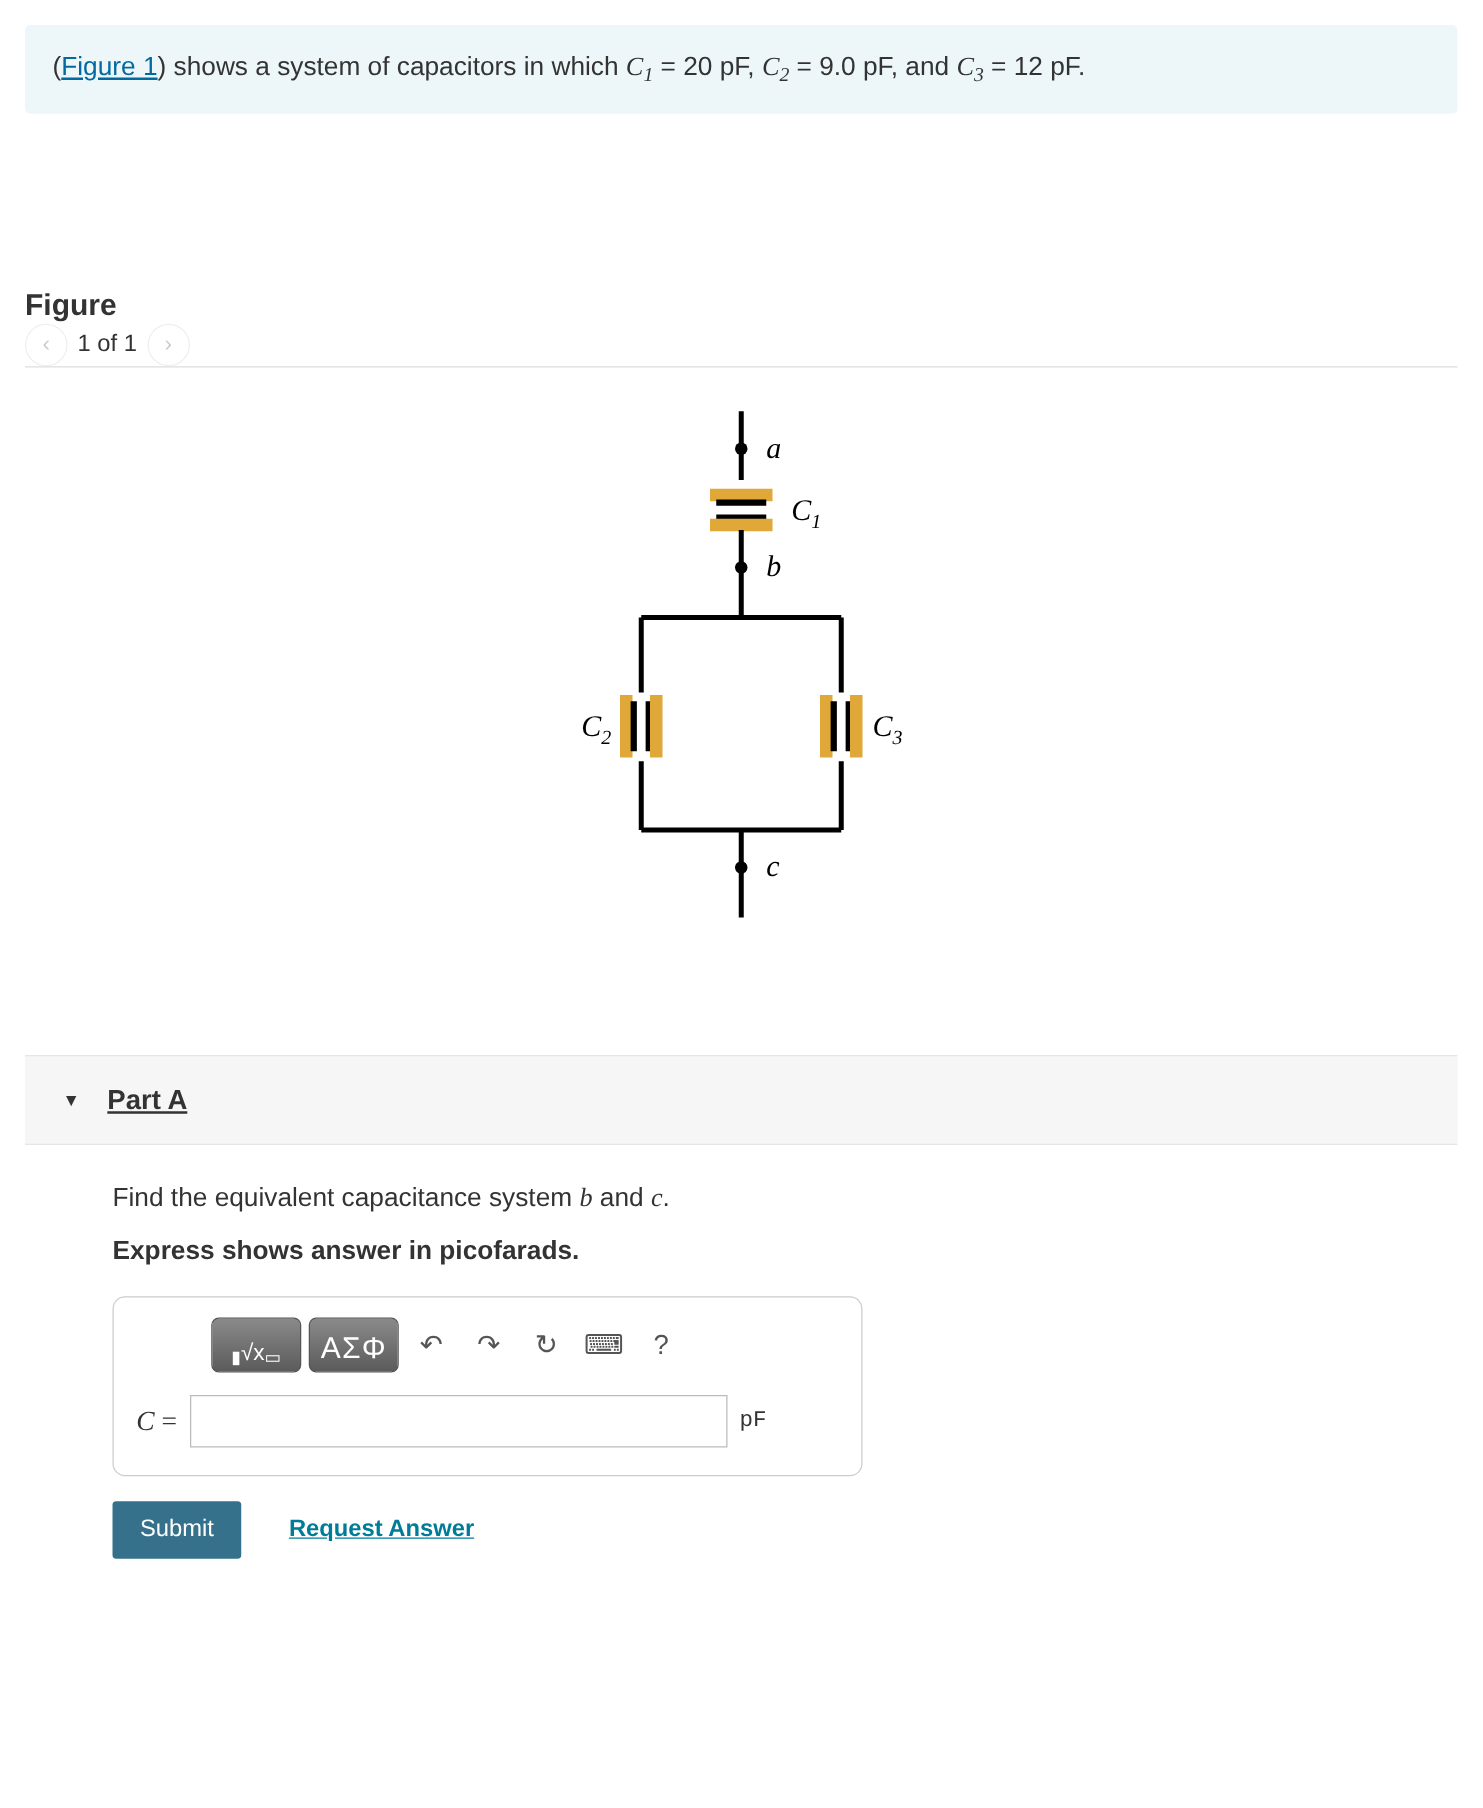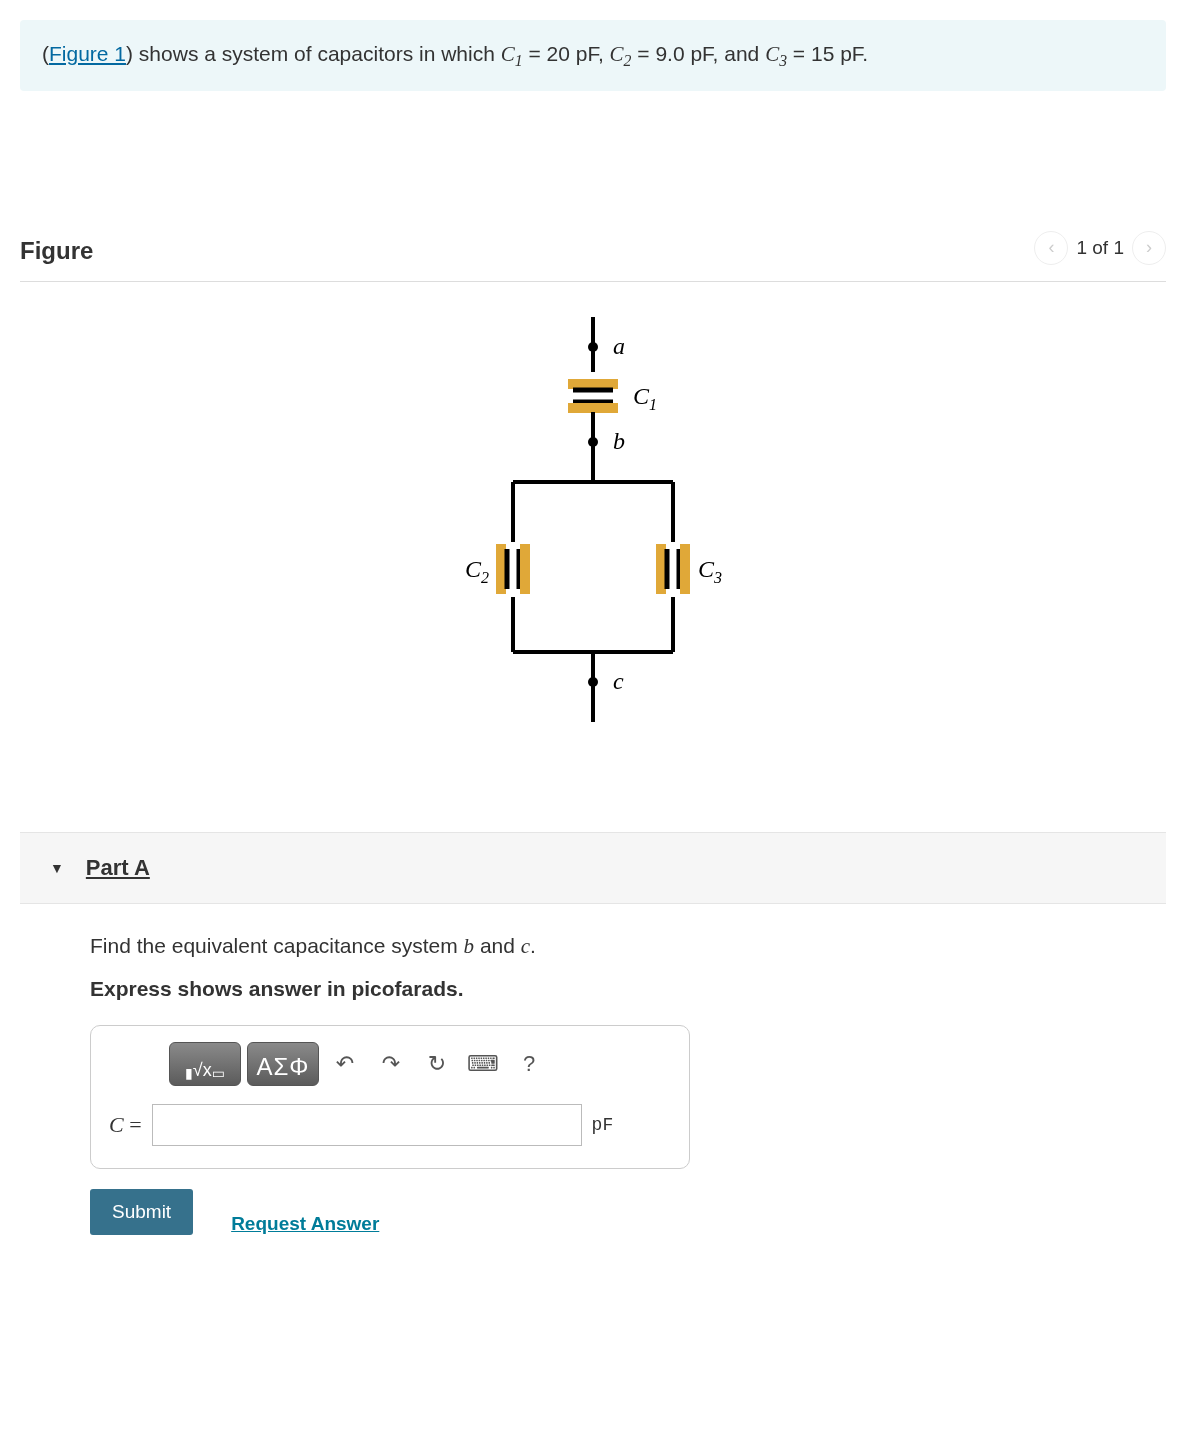--- a/index.html
+++ b/index.html
@@ -20,24 +20,25 @@
     line-height: 1.5;
   }
   .info-box a { color: #0369a1; text-decoration: underline; }
   .math-it { font-style: italic; font-family: 'Times New Roman', serif; }
   .sub { vertical-align: sub; font-size: 0.75em; }
   .rm { font-style: normal; }
 
   .figure-section { margin-top: 140px; }
   .figure-header {
     display: flex;
-    align-items: flex-end;
+    align-items: flex-start;
     justify-content: space-between;
-    padding-bottom: 16px;
+    padding-bottom: 0;
     border-bottom: 1px solid #ddd;
+    flex-direction: column;
   }
   .figure-title { font-weight: bold; font-size: 24px; }
   .pager { display: flex; align-items: center; gap: 8px; font-size: 19px; }
   .pager-btn {
     width: 34px; height: 34px; border-radius: 50%;
     border: 1px solid #ccc; background: #fff;
     display: flex; align-items: center; justify-content: center;
     font-size: 18px; color: #888; cursor: pointer;
   }
   .pager-btn.disabled { color: #ccc; border-color: #eee; }
@@ -89,40 +90,40 @@
     display:flex; align-items:center; gap:10px;
     margin-left:0;
   }
   .answer-label { font-style: italic; font-family:'Times New Roman',serif; font-size:22px; white-space:nowrap; }
   .answer-input {
     border:1px solid #bbb; height:42px; width:430px;
     font-size:20px; padding:4px 8px;
   }
   .unit { font-family:Liberation Mono, monospace; font-size:18px; }
 
-  .actions { display:flex; align-items:flex-end; gap:26px; margin-top:20px; }
+  .actions { display:flex; align-items:center; gap:26px; margin-top:20px; }
   .submit-btn {
     background:#36718c; color:#fff; border:none;
     padding:12px 22px; font-size:19px; border-radius:3px; cursor:pointer;
   }
   .req-link { color:#007c99; text-decoration:underline; font-weight:bold; font-size:19px; cursor:pointer;margin-left:12px; }
 
   
   .wire { stroke:#000; stroke-width:4; fill:none; }
   .plate1 { stroke:#000; stroke-width:5; }
   .plate2 { stroke:#e0a838; stroke-width:10; }
   .node { fill:#000; }
   .clabel { font-family:'Times New Roman',serif; font-style:italic; font-size:24px; }
   .csub { font-size:16px; }
 </style>
 </head>
 <body>
 
 <div class="info-box">
-  <span>(</span><a href="#">Figure 1</a><span>) shows a system of capacitors in which </span><span class="math-it">C</span><span class="math-it sub">1</span><span class="rm"> = 20 pF, </span><span class="math-it">C</span><span class="math-it sub">2</span><span class="rm"> = 9.0 pF, and </span><span class="math-it">C</span><span class="math-it sub">3</span><span class="rm"> = 15 pF.</span>
+  <span>(</span><a href="#">Figure 1</a><span>) shows a system of capacitors in which </span><span class="math-it">C</span><span class="math-it sub">1</span><span class="rm"> = 20 pF, </span><span class="math-it">C</span><span class="math-it sub">2</span><span class="rm"> = 9.0 pF, and </span><span class="math-it">C</span><span class="math-it sub">3</span><span class="rm"> = 12 pF.</span>
 </div>
 
 <div class="figure-section">
   <div class="figure-header">
     <div class="figure-title">Figure</div>
     <div class="pager">
       <div class="pager-btn disabled">‹</div>
       <span>1 of 1</span>
       <div class="pager-btn disabled">›</div>
     </div>

